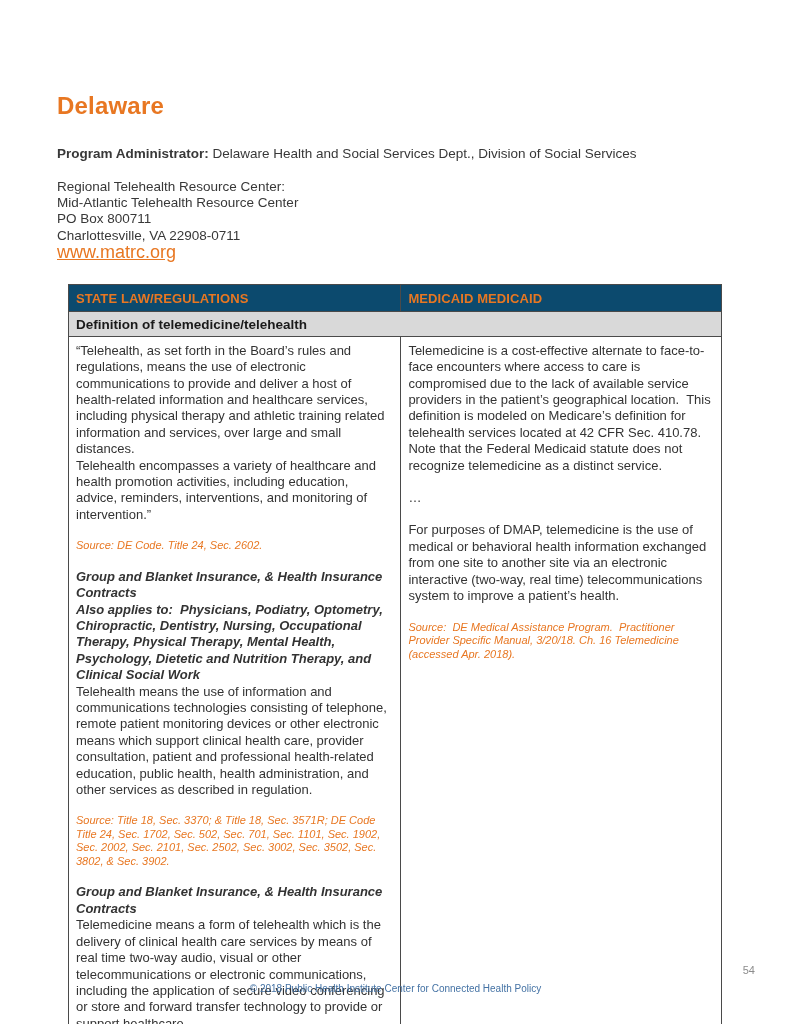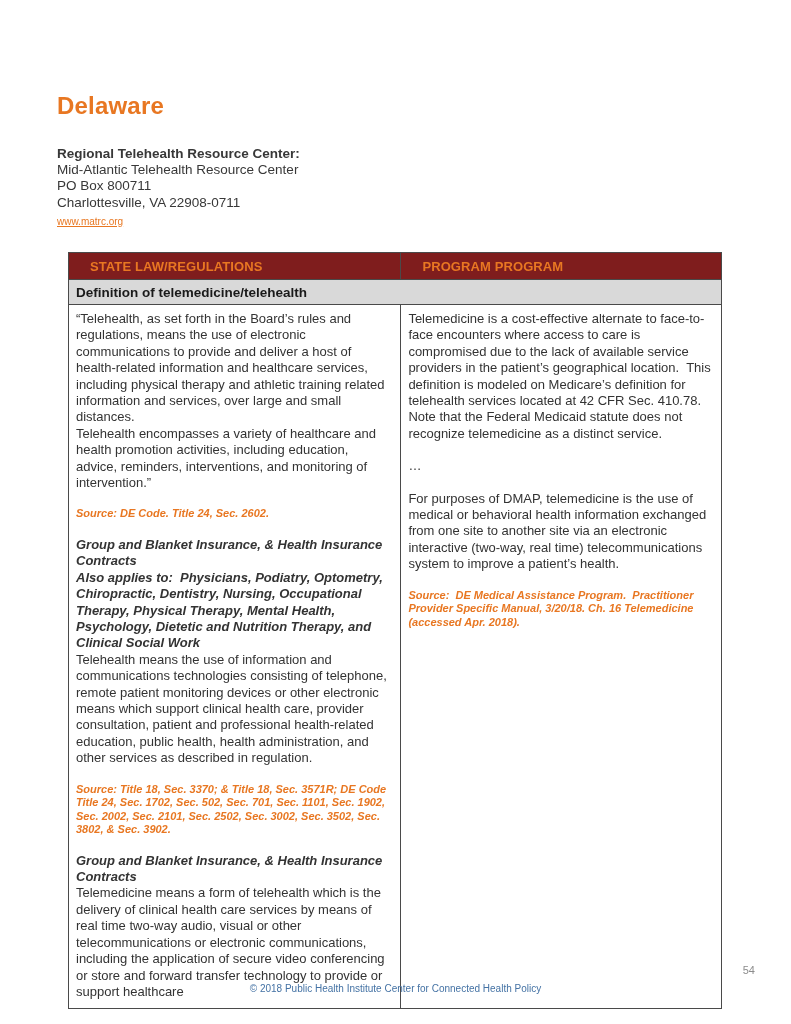--- a/index.html
+++ b/index.html
@@ -29,45 +29,45 @@
     margin-bottom: 17px;
     color: #383838;
   }
   .info-label { font-weight: bold; }
   .rtrc-block { margin-top: 17px; }
   .rtrc-block .addr-line {
     font-size: 13.5px;
     line-height: 16.2px;
     color: #383838;
   }
-  .rtrc-label { font-weight: bold; }
+  .rtrc-label { font-weight: normal; }
   .site-link {
     color: #E87722;
     text-decoration: underline;
-    font-size: 10px;
+    font-size: 18px;
     line-height: 16.2px;
     display: inline-block;
   }
   table.law-table {
     border-collapse: collapse;
     width: 654px;
     margin-left: 11px;
     margin-top: 22px;
     table-layout: fixed;
   }
   table.law-table td {
     border: 1px solid #4a4a4a;
     vertical-align: top;
   }
   td.col-header {
-    background: #7f1d1d;
+    background: #0c4a6e;
     color: #E87722;
     font-weight: bold;
     font-size: 13px;
-    padding: 6px 8px 5px 21px;
+    padding: 6px 8px 5px 7px;
     letter-spacing: 0.1px;
   }
   td.section-header {
     background: #D9D9D9;
     color: #1a1a1a;
     font-weight: bold;
     font-size: 13.5px;
     padding: 5px 8px 4px 7px;
   }
   td.body-cell {
@@ -75,21 +75,21 @@
     padding: 6px 8px 8px 7px;
     font-size: 13px;
     line-height: 16.4px;
     color: #333333;
   }
   .para { white-space: pre-wrap; margin-bottom: 16px; }
   .para.tight { margin-bottom: 0; }
   .source-note {
     font-size: 11px;
     line-height: 13.5px;
-    font-weight: bold;
+    font-weight: normal;
     font-style: italic;
     color: #E87722;
     white-space: pre-wrap;
     margin-bottom: 16px;
   }
   .source-note.big-gap { }
   .bi-heading {
     font-weight: bold;
     font-style: italic;
     white-space: pre-wrap;
@@ -114,38 +114,42 @@
 </style>
 </head>
 <body>
 
 <div class="page">
   <div class="content">
 
     <h1 class="doc-title">Delaware</h1>
 
 
+    <div class="info-line">
+      <span class="info-label">Program Administrator:</span>
+      <span>Delaware Health and Social Services Dept., Division of Social Services</span>
+    </div>
 
     <div class="rtrc-block">
       <div class="addr-line rtrc-label">Regional Telehealth Resource Center:</div>
       <div class="addr-line">Mid-Atlantic Telehealth Resource Center</div>
       <div class="addr-line">PO Box 800711</div>
       <div class="addr-line">Charlottesville, VA 22908-0711</div>
       <a href="#" class="site-link">www.matrc.org</a>
     </div>
 
     <table class="law-table">
       <colgroup>
         <col style="width: 50.9%">
         <col style="width: 49.1%">
       </colgroup>
       <tbody>
         <tr>
           <td class="col-header">STATE LAW/REGULATIONS</td>
-          <td class="col-header">PROGRAM PROGRAM</td>
+          <td class="col-header">MEDICAID MEDICAID</td>
         </tr>
         <tr>
           <td class="section-header" colspan="2">Definition of telemedicine/telehealth</td>
         </tr>
         <tr>
           <td class="body-cell">
             <div class="para">“Telehealth, as set forth in the Board’s rules and regulations, means the use of electronic communications to provide and deliver a host of health-related information and healthcare services, including physical therapy and athletic training related information and services, over large and small distances.
 Telehealth encompasses a variety of healthcare and health promotion activities, including education, advice, reminders, interventions, and monitoring of intervention.”</div>
             <div class="source-note">Source: DE Code. Title 24, Sec. 2602.</div>
             <div class="bi-heading">Group and Blanket Insurance, &amp; Health Insurance Contracts</div>

